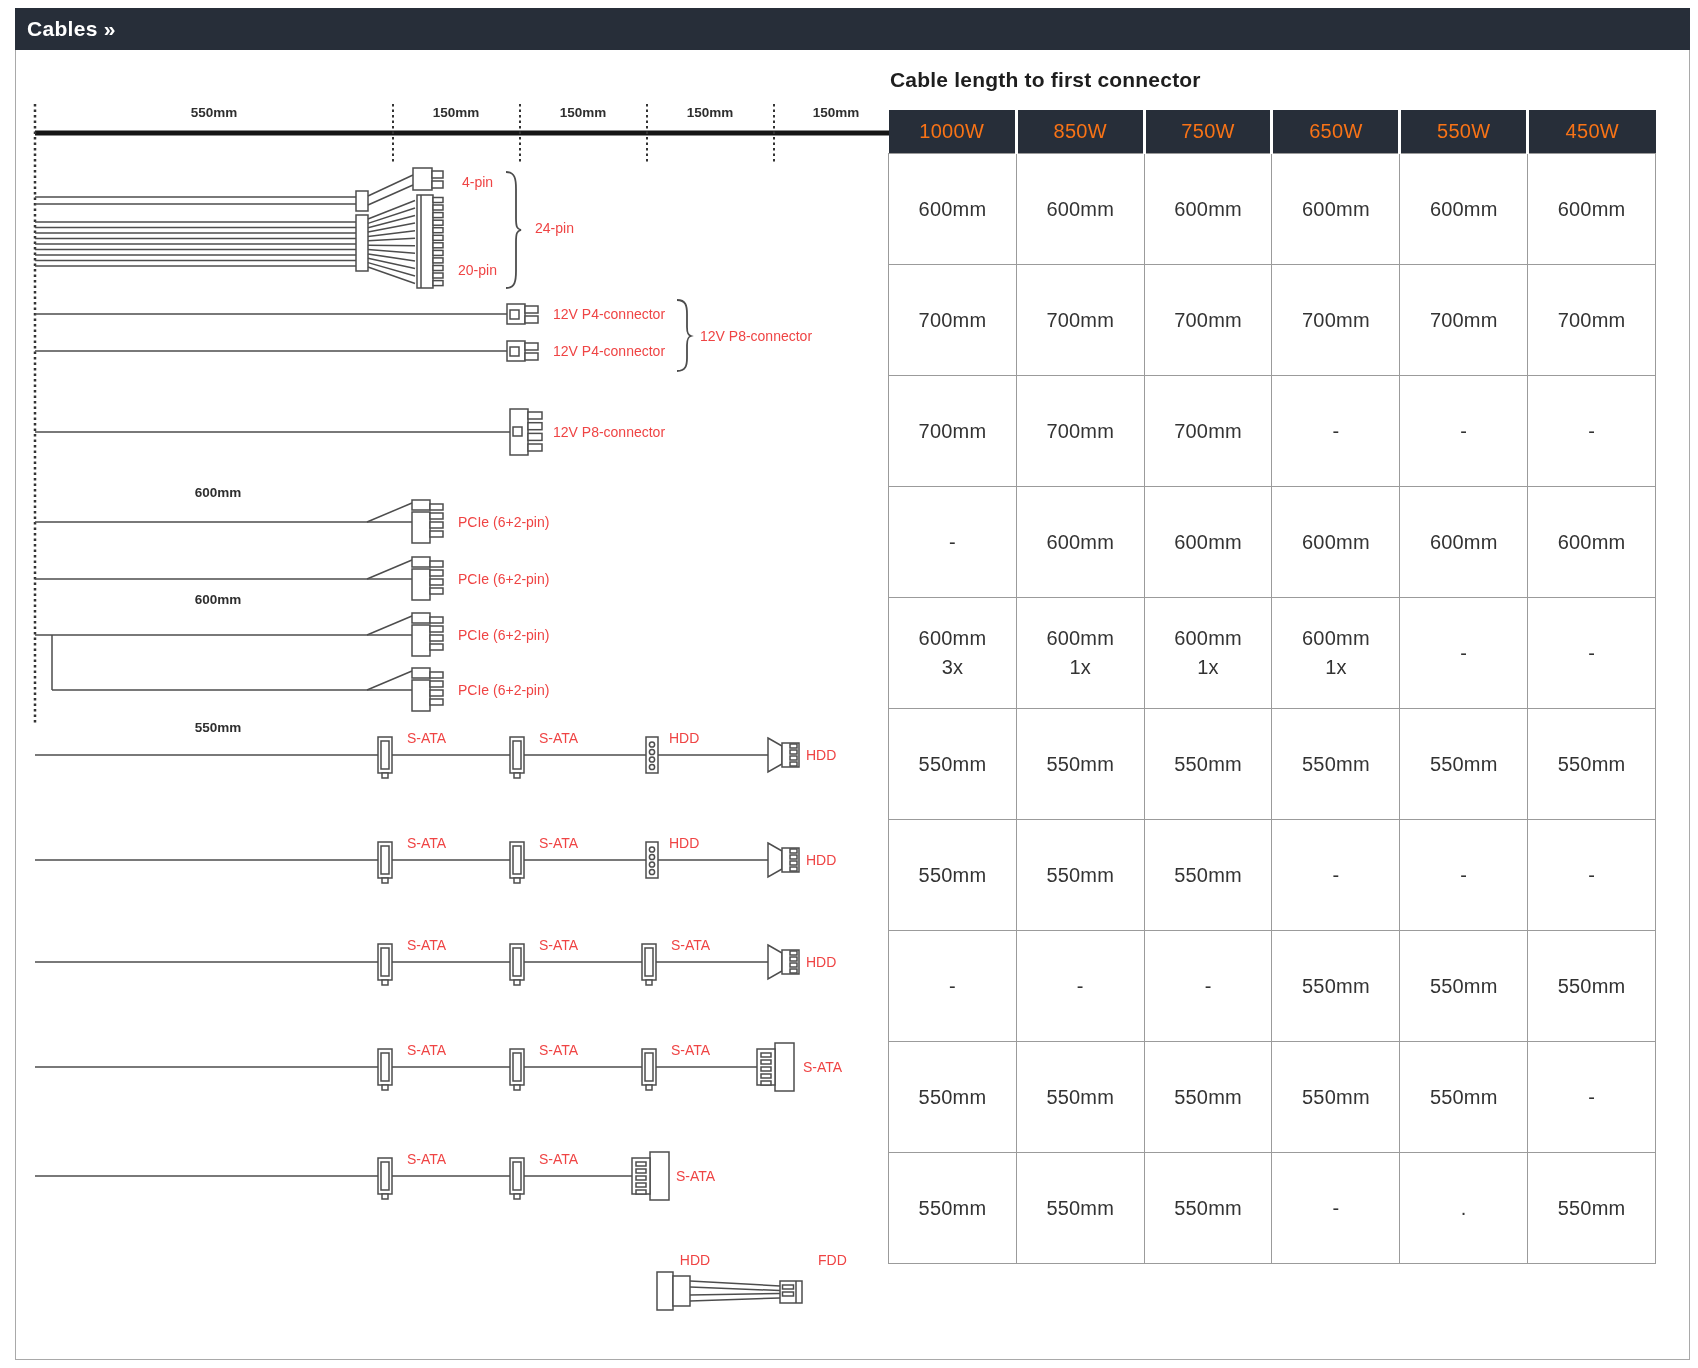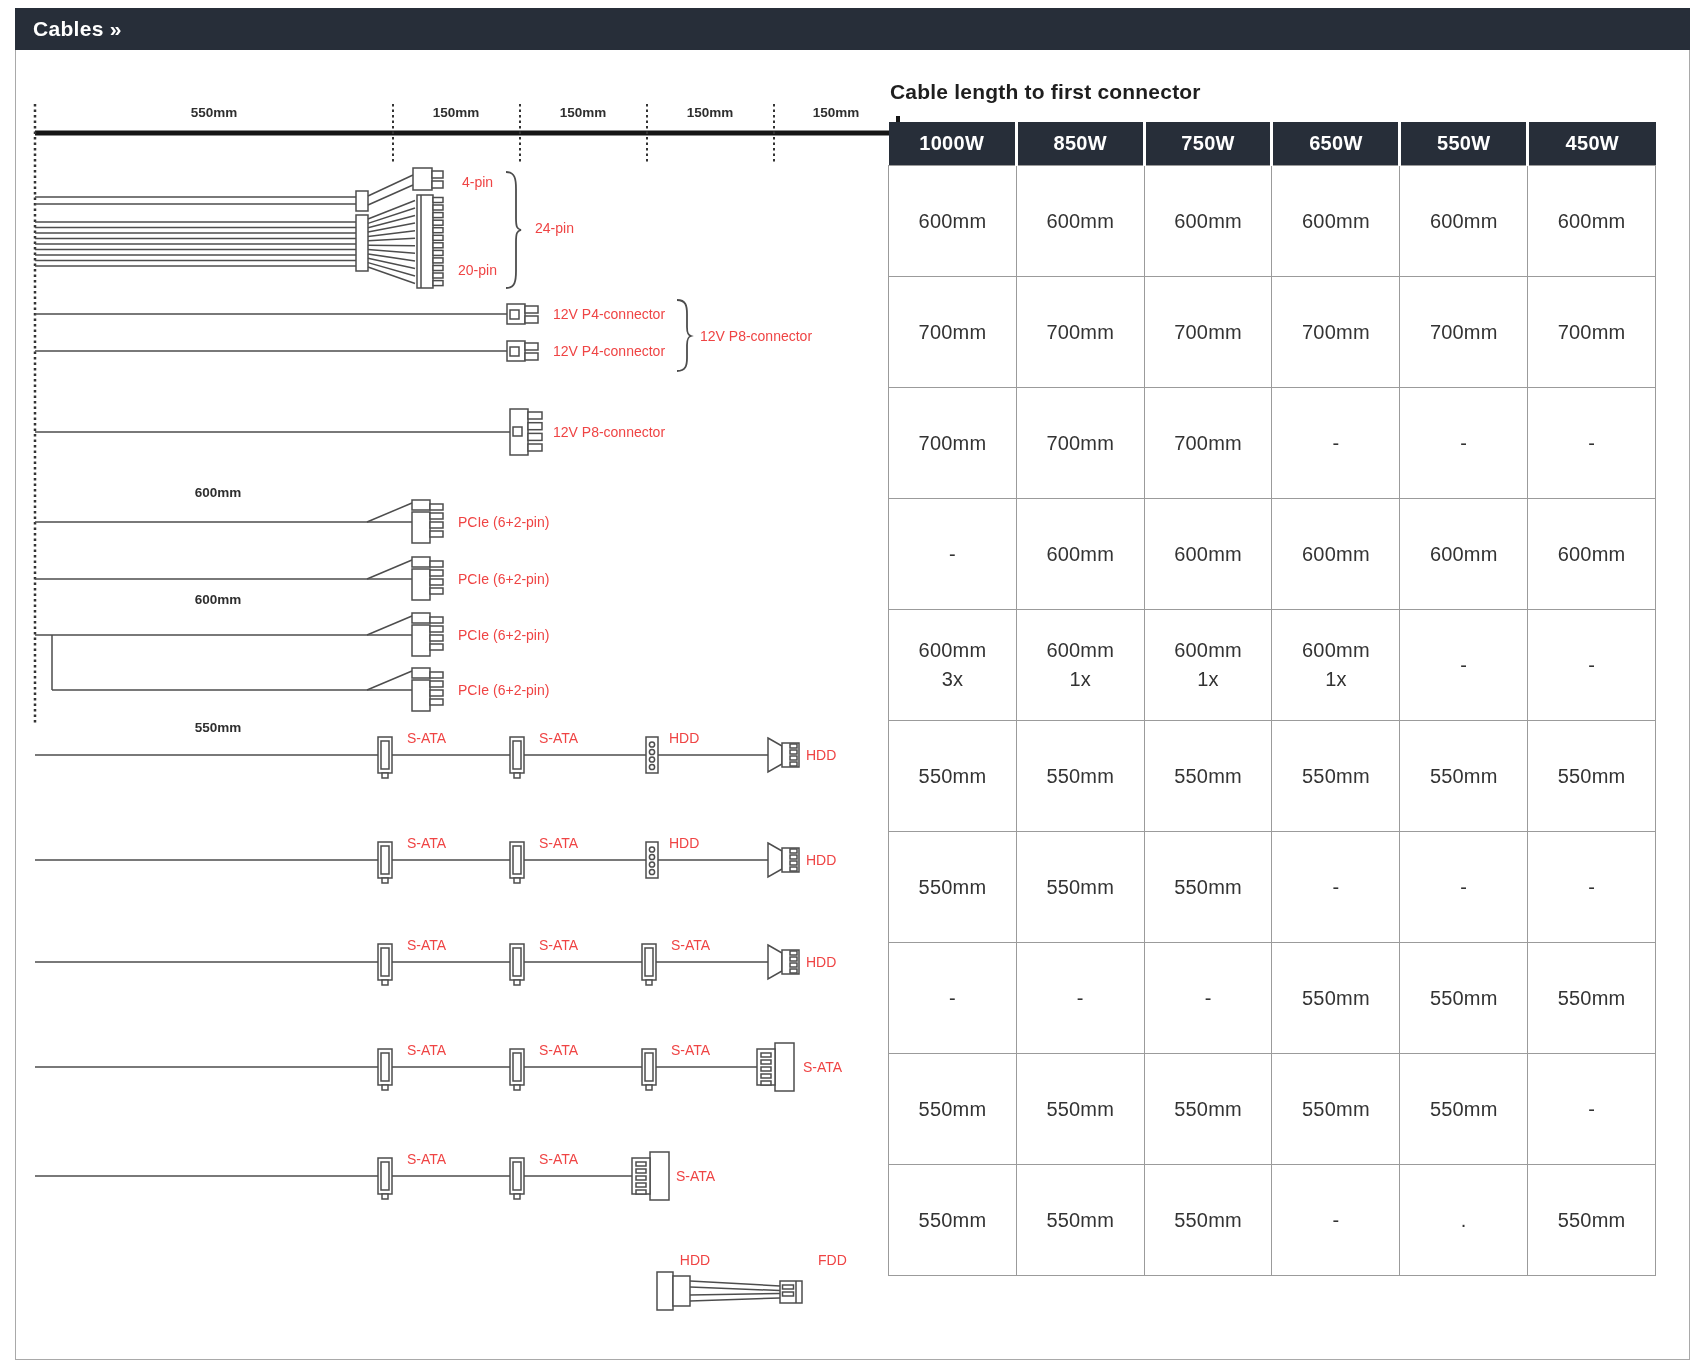--- a/index.html
+++ b/index.html
@@ -4,30 +4,30 @@
 <style>
   html,body{margin:0;padding:0;}
   body{
     width:1698px;height:1368px;position:relative;background:#fff;
     font-family:"Liberation Sans",sans-serif;color:#333;overflow:hidden;
   }
   .panel{position:absolute;left:15px;top:8px;width:1673px;height:1350px;
     border:1px solid #a9a9a9;background:#fff;}
   .topbar{position:absolute;left:15px;top:8px;width:1675px;height:42px;
     background:#272e39;display:flex;align-items:center;z-index:3;}
-  .topbar .t{color:#fff;font-weight:700;font-size:21px;padding-left:18px;letter-spacing:.3px;}
+  .topbar .t{color:#fff;font-weight:700;font-size:21px;padding-left:12px;letter-spacing:.3px;}
   svg.diagram{position:absolute;left:0;top:0;width:1698px;height:1368px;z-index:1;}
   .dlabel{position:absolute;font-size:14px;color:#ef4444;white-space:nowrap;z-index:2;line-height:1;}
   .mm{font-weight:700;font-size:13.5px;color:#2f2f2f;}
   .c{transform:translateX(-50%);}
   .vc{transform:translateY(-50%);}
   .tablewrap{position:absolute;left:888px;top:64px;width:770px;z-index:2;}
-  .tabletitle{font-size:21px;font-weight:700;color:#1e1e1e;margin:16px 0 18px 2px;letter-spacing:.2px;}
+  .tabletitle{font-size:21px;font-weight:700;color:#1e1e1e;margin:4px 0 18px 2px;letter-spacing:.2px;}
   table.spec{border-collapse:collapse;table-layout:fixed;width:768px;}
-  table.spec th{background:#272e39;color:#ffffff;font-size:20px;font-weight:700;
+  table.spec th{background:#272e39;color:#f97316;font-size:20px;font-weight:400;
     height:41px;border-left:3px solid #fff;text-align:center;vertical-align:middle;letter-spacing:.3px;}
   table.spec th:first-child{border-left:none;}
   table.spec td{border:1px solid #9b9b9b;height:108px;text-align:center;vertical-align:middle;
     font-size:20px;color:#333;white-space:pre-line;line-height:1.45;letter-spacing:.2px;}
 </style>
 </head>
 <body>
 
 <div class="panel"></div>
 <div class="topbar">

